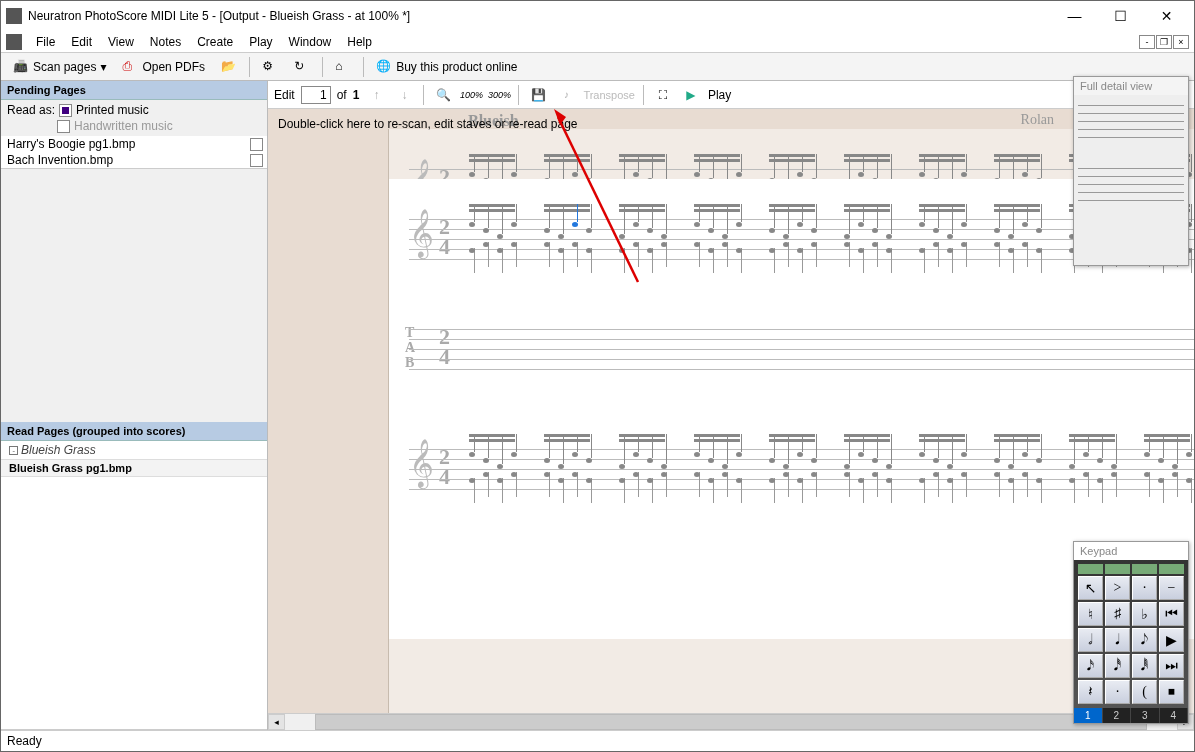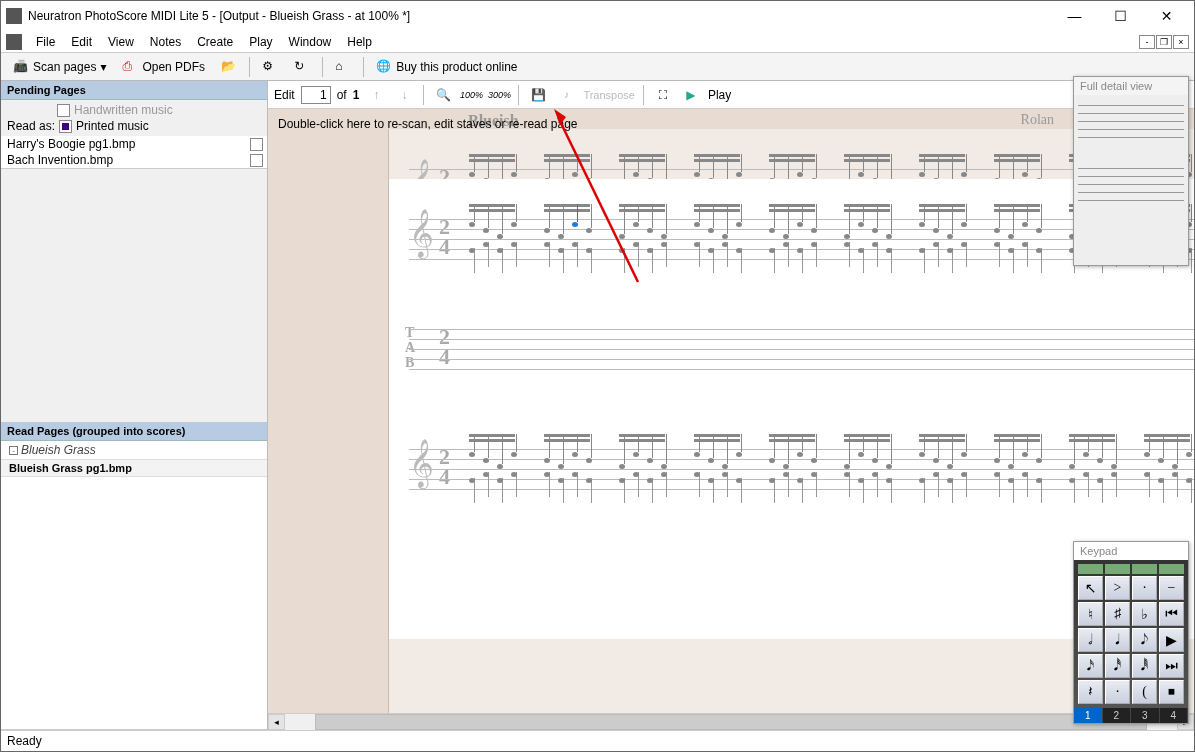--- a/index.html
+++ b/index.html
@@ -160,28 +160,28 @@
     <span class="ticon">🌐</span>
     <span>Buy this product online</span>
   </div>
 </div>
 
 <div class="main">
 
   <div class="sidebar">
     <div class="panel-head">Pending Pages</div>
     <div class="readas">
-      <div style="padding-left:50px;color:#999">
-        <span class="cb"></span>
-        <span>Handwritten music</span>
-      </div>
       <div>
           <span>Read as:</span>
         <span class="cb ck"></span>
         <span>Printed music</span>
+      </div>
+      <div style="padding-left:50px;color:#999">
+        <span class="cb"></span>
+        <span>Handwritten music</span>
       </div>
     </div>
     <div class="filelist" id="pending-list">
         <div class="frow">
           <span>Harry's Boogie pg1.bmp</span>
           <span class="cb"></span>
         </div>
         <div class="frow">
           <span>Bach Invention.bmp</span>
           <span class="cb"></span>

